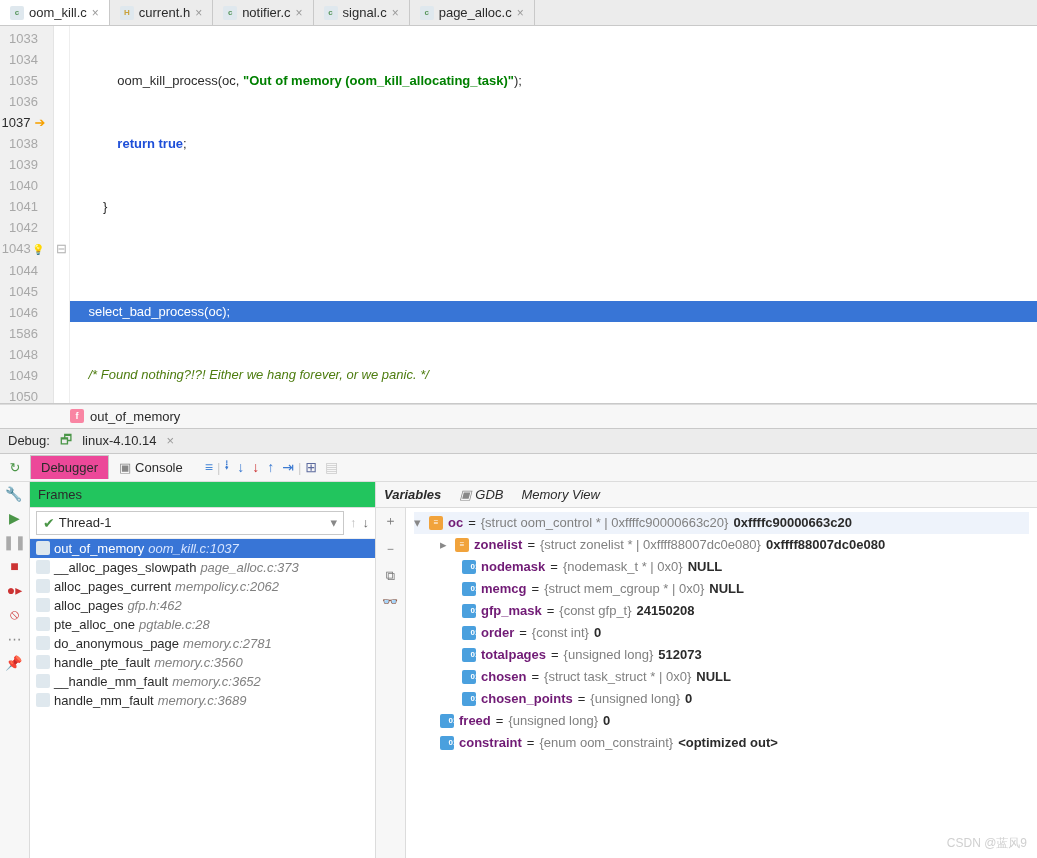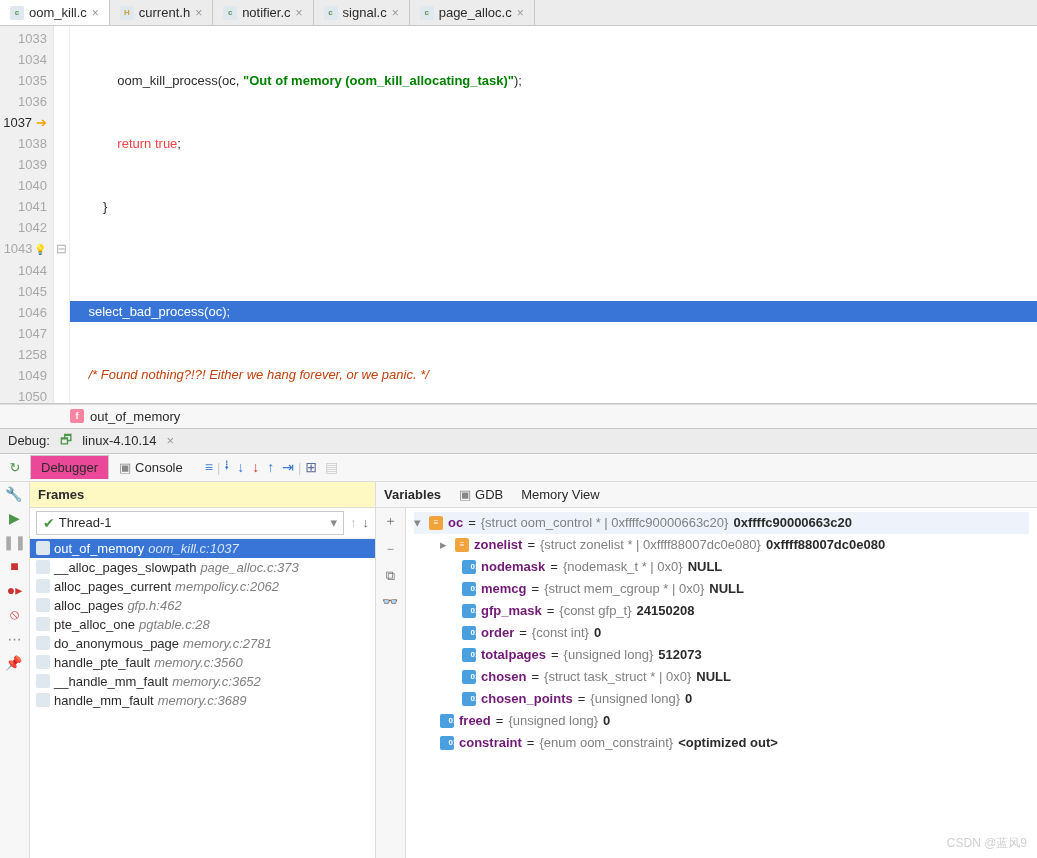--- a/index.html
+++ b/index.html
@@ -5,56 +5,56 @@
 * { margin:0; padding:0; box-sizing:border-box; font-family:sans-serif; font-size:13px; }
 body { background:#fff; color:#2b2b2b; width:1037px; height:858px; overflow:hidden; display:flex; flex-direction:column; }
 .tabs { display:flex; background:#ececec; border-bottom:1px solid #c9c9c9; height:26px; }
 .tab { display:flex; align-items:center; padding:0 10px; border-right:1px solid #c9c9c9; gap:5px; background:#ececec; }
 .tab.active { background:#fff; }
 .tab .close { color:#999; font-size:12px; }
 .file-icon { width:14px; height:14px; display:flex; align-items:center; justify-content:center; font-size:8px; font-weight:bold; background:#dfe8ee; border-radius:2px; }
 .file-icon.c { color:#57965c; }
 .file-icon.h { color:#c8a23c; }
 .editor-area { flex:1; display:flex; overflow:hidden; border-bottom:1px solid #c9c9c9; }
-.gutter { width:54px; background:#f0f0f0; text-align:right; padding-right:6px; color:#a8a8a8; font-family:'DejaVu Sans Mono',monospace; font-size:13px; line-height:21px; padding-top:2px; border-right:1px solid #e4e4e4;}
+.gutter { width:54px; background:#f0f0f0; text-align:center; padding-right:6px; color:#a8a8a8; font-family:'DejaVu Sans Mono',monospace; font-size:13px; line-height:21px; padding-top:2px; border-right:1px solid #e4e4e4;}
 .gutter .cur { color:#2b2b2b; }
 .gutter .arrow::after { content:"➔"; color:#f6a100; margin-left:4px; }
 .gutter .bulb::after { content:"💡"; font-size:10px; margin-left:2px; }
 .fold-col { width:16px; background:#fff; border-right:1px solid #eee; font-family:monospace; font-size:13px; line-height:21px; text-align:center; color:#b0b0b0; padding-top:2px;}
 .code { flex:1; font-family:'DejaVu Sans Mono',monospace; font-size:13px; line-height:21px; padding-top:2px; white-space:pre; overflow:hidden;}
 .code-line { padding-left:4px; }
 .code-line.hl { background:#3875d6; color:#fff; }
-.kw { color:#ef4444; font-weight:normal; }
+.kw { color:#1d4ed8; font-weight:bold; }
 .str { color:#008000; font-weight:bold; }
-.cm { color:#c2410c; font-style:italic; }
+.cm { color:#4d7c0f; font-style:italic; }
 .breadcrumb { height:24px; background:#f7f7f7; border-top:1px solid #dcdcdc; display:flex; align-items:center; padding-left:70px; gap:6px; color:#2b2b2b; }
 .f-icon { background:#f985a3; color:#fff; width:14px; height:14px; border-radius:2px; font-size:9px; font-weight:bold; display:inline-flex; align-items:center; justify-content:center; }
 .debug-bar { height:26px; background:#ececec; border-top:1px solid #c9c9c9; border-bottom:1px solid #c9c9c9; display:flex; align-items:center; padding:0 8px; gap:10px; }
 .debug-run { color:#4b9648; }
 .tool-row { height:28px; background:#f7f7f7; border-bottom:1px solid #dcdcdc; display:flex; align-items:center; }
 .tool-tab { padding:4px 10px; color:#2b2b2b; }
 .tool-tab.active { background:#ec4899; border:1px solid #c9c9c9; border-bottom:none; }
 .tool-ico { font-size:14px; color:#5d6b9e; padding:2px 4px; }
 .tri.green { color:#4b9648; }
 .debug-body { flex:1; display:flex; overflow:hidden; }
 .dbg-side { width:30px; background:#f7f7f7; border-right:1px solid #dcdcdc; display:flex; flex-direction:column; align-items:center; padding-top:4px; gap:8px; }
 .dbg-side span { font-size:14px; }
 .frames-panel { width:346px; display:flex; flex-direction:column; border-right:1px solid #dcdcdc; }
-.panel-hdr { height:26px; background:#fef9c3; border-bottom:1px solid #dcdcdc; display:flex; align-items:center; padding:0 8px; font-weight:bold; }
+.panel-hdr { height:26px; background:#22c55e; border-bottom:1px solid #dcdcdc; display:flex; align-items:center; padding:0 8px; font-weight:normal; }
 .thread-row { display:flex; align-items:center; padding:3px 6px; gap:6px; border-bottom:1px solid #eee; }
 .thread-combo { flex:1; display:flex; align-items:center; border:1px solid #c9c9c9; background:#fff; padding:3px 6px; gap:4px; }
 .chk { color:#4b9648; font-size:14px; }
 .frames-list { flex:1; overflow:auto; }
 .frame { display:flex; align-items:center; padding:2px 6px; gap:4px; white-space:nowrap; }
 .frame.sel { background:#3875d6; color:#fff; }
 .frame .loc { color:#808080; font-style:italic; }
 .frame.sel .loc { color:#d6e4ff; }
 .stack-icon { width:14px; height:14px; background:#dfe8ee; border-radius:2px; display:inline-block; }
 .vars-panel { flex:1; display:flex; flex-direction:column; }
-.vars-tabs { height:26px; background:#f7f7f7; border-bottom:1px solid #dcdcdc; display:flex; align-items:center; padding:0 8px; gap:18px; }
+.vars-tabs { height:26px; background:#f7f7f7; border-bottom:1px solid #dcdcdc; display:flex; align-items:center; padding:0 8px; gap:18px;font-style:italic; }
 .vars-tabs span.active { font-weight:bold; }
 .vars-body { flex:1; display:flex; }
 .vars-side { width:30px; background:#f7f7f7; border-right:1px solid #dcdcdc; display:flex; flex-direction:column; align-items:center; padding-top:4px; gap:10px; color:#7a7a7a; font-size:15px;}
 .vars-tree { flex:1; padding:4px 8px; overflow:auto; font-size:13px; line-height:22px;}
 .var-row { display:flex; align-items:center; gap:5px; white-space:nowrap; }
 .var-row .arrow { color:#888; width:10px; display:inline-block;}
 .vname { color:#701a75; font-weight:bold; }
 .vtype { color:#808080; }
 .vval { color:#2b2b2b; font-weight:bold;}
 .var-ico { width:14px; height:14px; border-radius:2px; display:inline-flex; align-items:center; justify-content:center; font-size:8px; font-weight:bold; color:#fff;}
@@ -104,22 +104,22 @@
     <div class="cur arrow">1037</div>
     <div>1038</div>
       <div>1039</div>
       <div>1040</div>
       <div>1041</div>
       <div>1042</div>
     <div class="bulb">1043</div>
     <div>1044</div>
       <div>1045</div>
       <div>1046</div>
-      <div>1047</div>
-      <div>1258</div>
+      <div>1586</div>
+      <div>1048</div>
       <div>1049</div>
       <div>1050</div>
   </div>
   <div class="fold-col">
     <div>&nbsp;</div>
       <div>&nbsp;</div>
       <div>&nbsp;</div>
       <div>&nbsp;</div>
       <div>&nbsp;</div>
       <div>&nbsp;</div>

